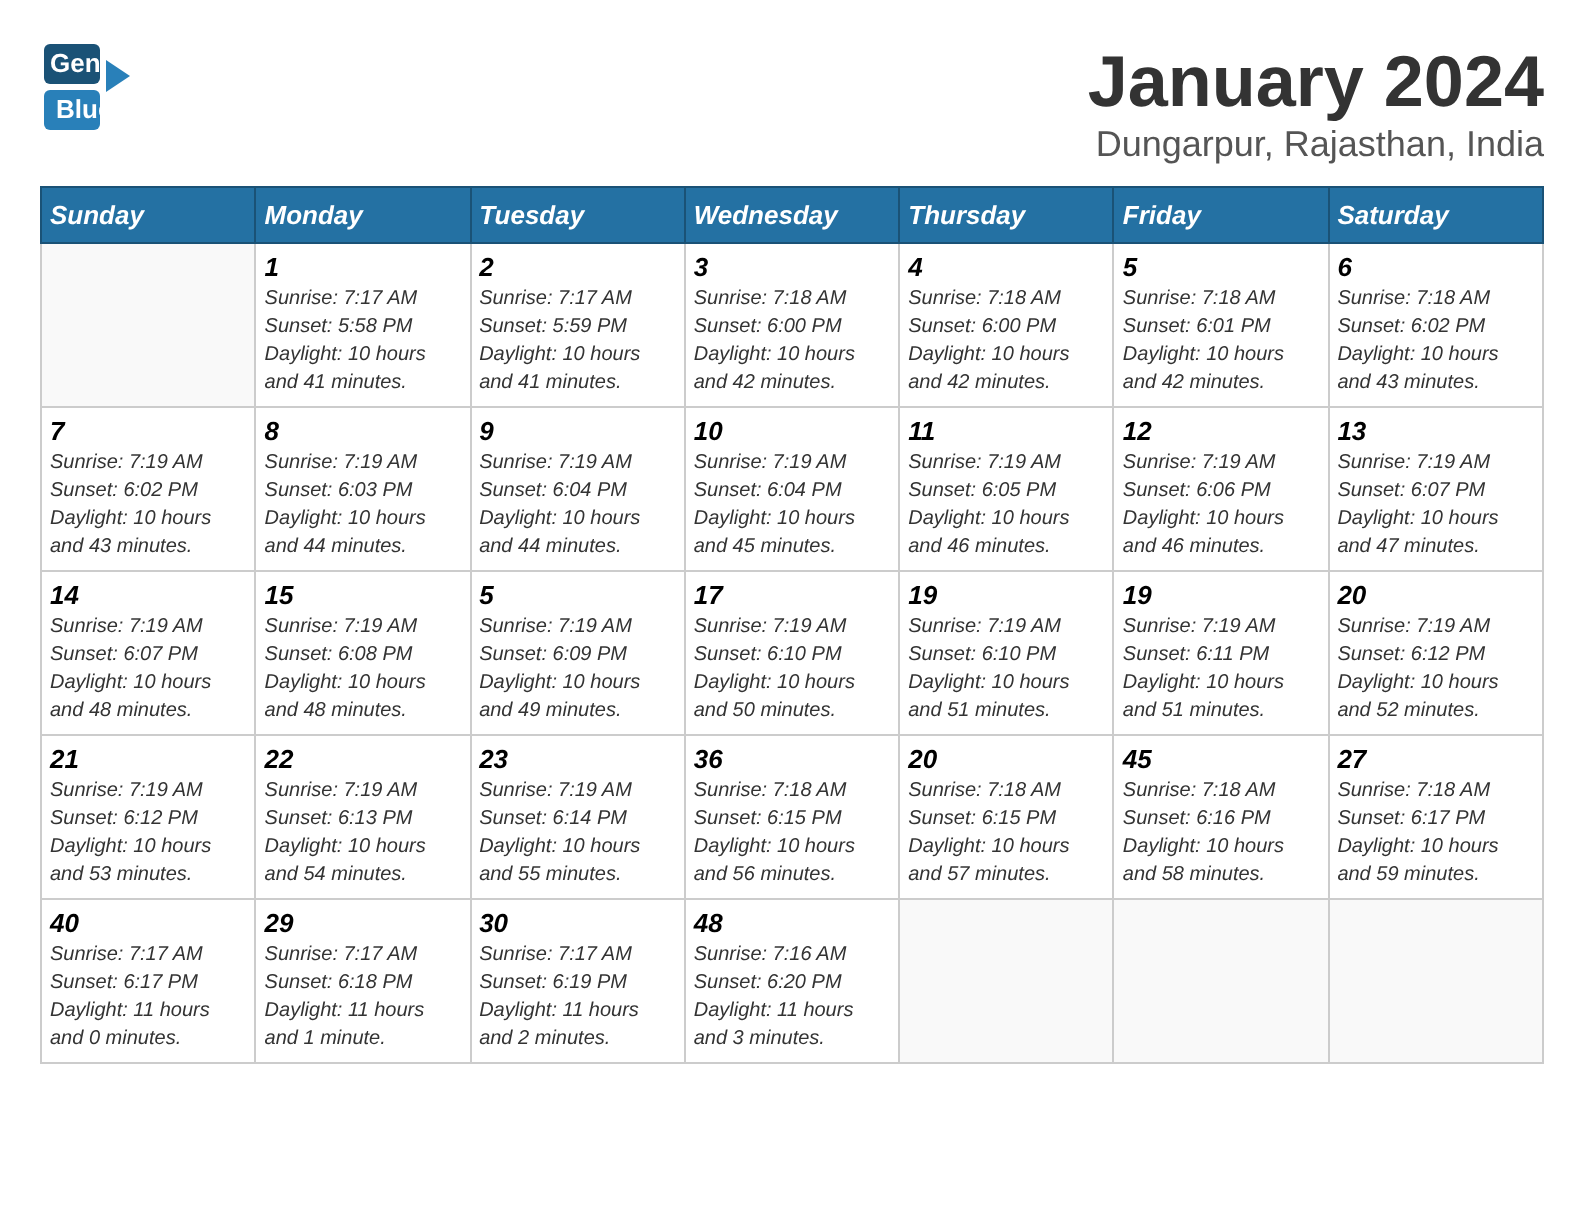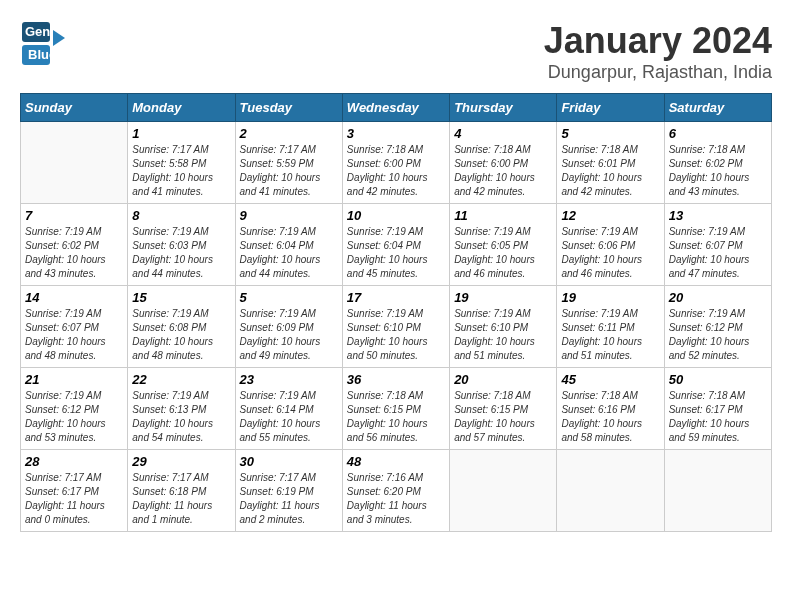--- a/index.html
+++ b/index.html
@@ -284,30 +284,30 @@
 and 57 minutes.</div>
         </td>
         <td>
           <div class="day-number">45</div>
           <div class="day-info" style="white-space: pre-line;">Sunrise: 7:18 AM
 Sunset: 6:16 PM
 Daylight: 10 hours
 and 58 minutes.</div>
         </td>
         <td>
-          <div class="day-number">50</div>
+          <div class="day-number">27</div>
           <div class="day-info" style="white-space: pre-line;">Sunrise: 7:18 AM
 Sunset: 6:17 PM
 Daylight: 10 hours
 and 59 minutes.</div>
         </td>
       </tr>
       <tr>
         <td>
-          <div class="day-number">28</div>
+          <div class="day-number">40</div>
           <div class="day-info" style="white-space: pre-line;">Sunrise: 7:17 AM
 Sunset: 6:17 PM
 Daylight: 11 hours
 and 0 minutes.</div>
         </td>
         <td>
           <div class="day-number">29</div>
           <div class="day-info" style="white-space: pre-line;">Sunrise: 7:17 AM
 Sunset: 6:18 PM
 Daylight: 11 hours

